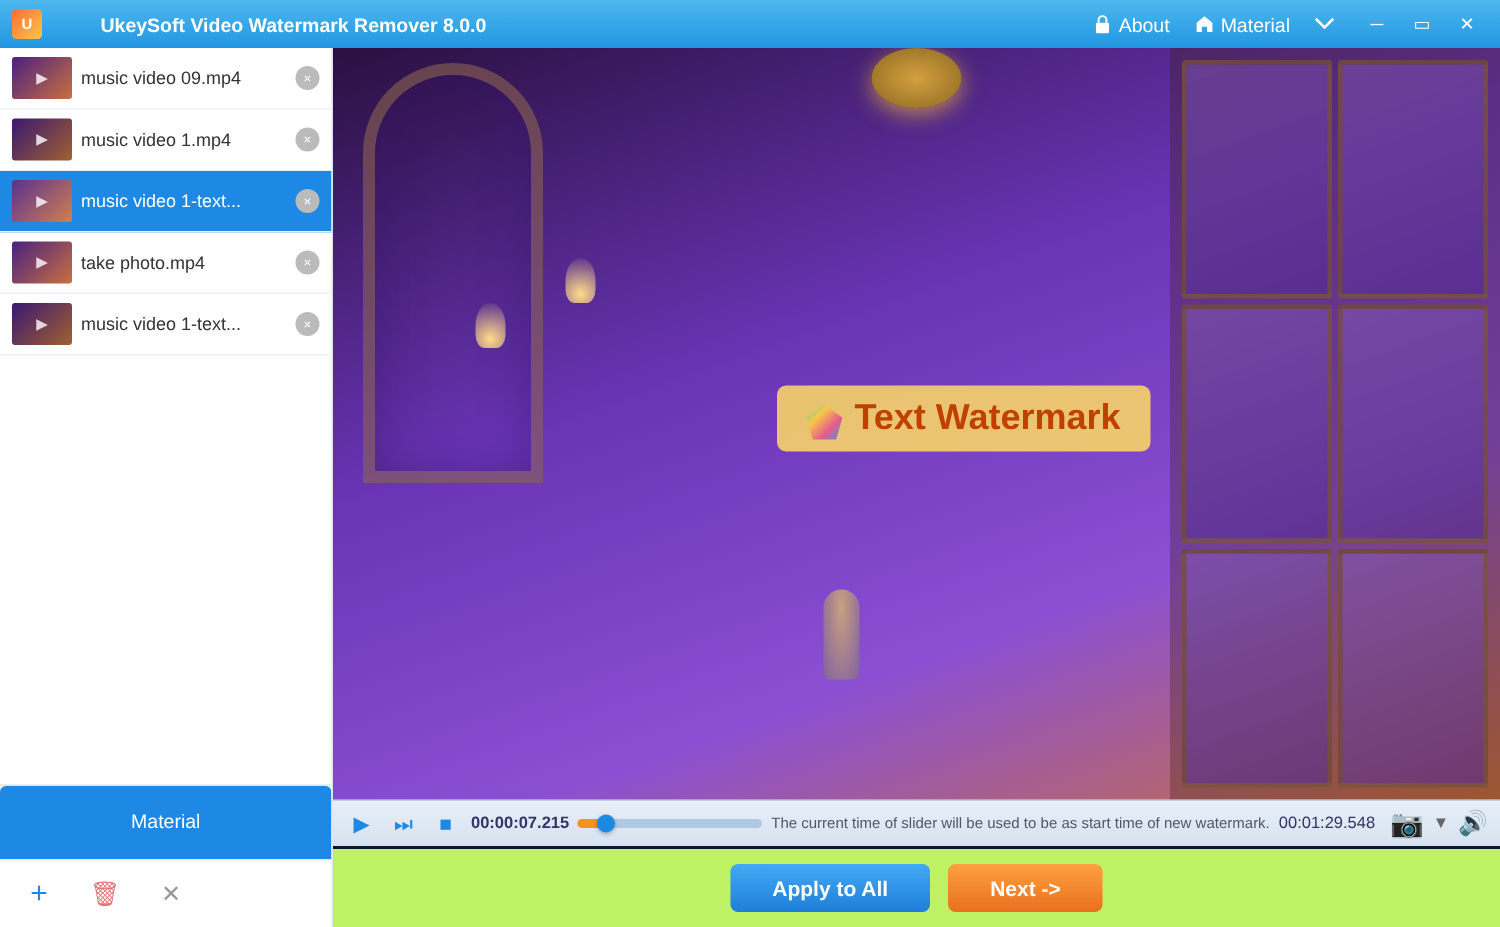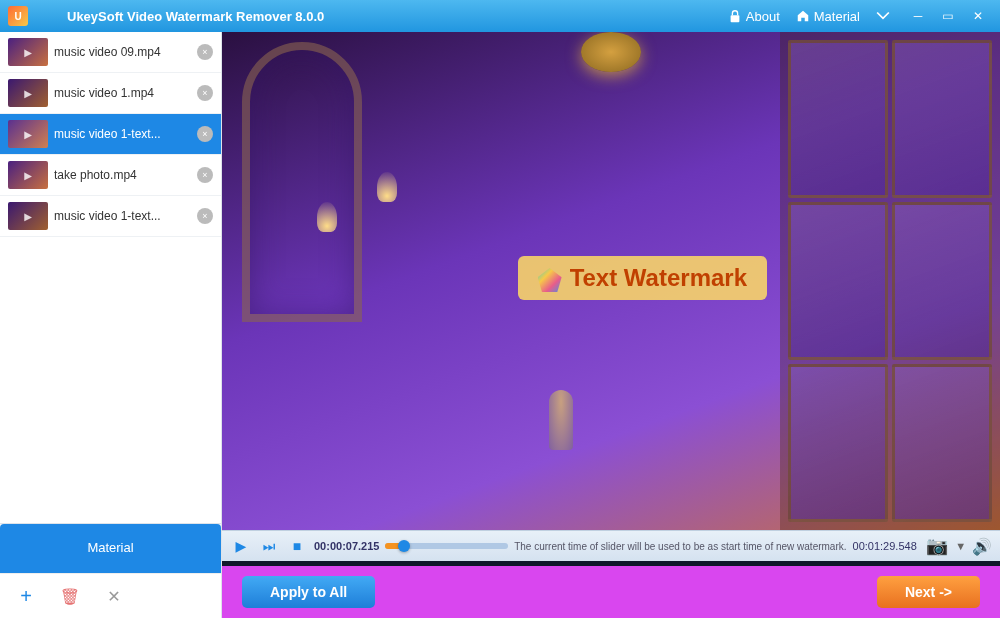--- a/index.html
+++ b/index.html
@@ -212,26 +212,26 @@
     .volume-icon { font-size: 16px; cursor: pointer; }
     
     #info-bar {
       background: #f8fafc;
       padding: 10px 20px;
       font-size: 13px; color: #444; text-align: center;
       border-top: 1px solid #dde3ea;
     }
     
     #footer {
-      background: #d946ef;
+      background: #bef264;
       padding: 10px 20px;
       display: flex;
-      justify-content: space-between;
+      justify-content: center;
       gap: 12px;
-      border-top: 5px solid #0f172a;
+      border-top: 2px solid #0f172a;
     }
     .footer-btn {
       padding: 8px 28px;
       border: none; border-radius: 5px;
       font-size: 14px; font-weight: 600; cursor: pointer;
     }
     .btn-apply {
       background: linear-gradient(180deg, #42aaf5, #1e7ed8);
       color: white;
     }

